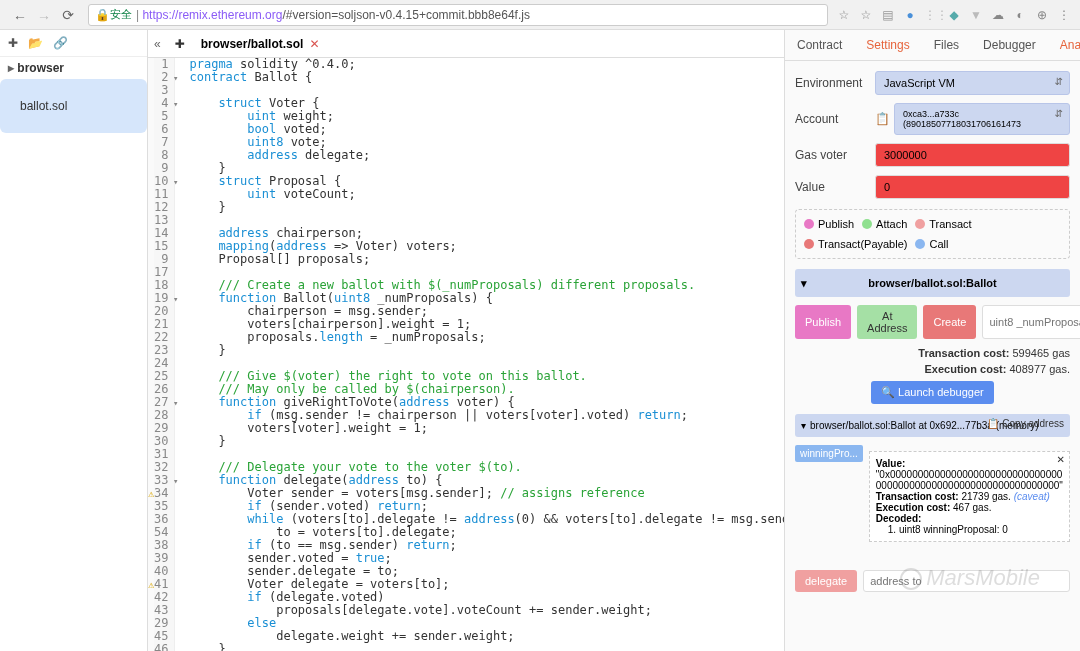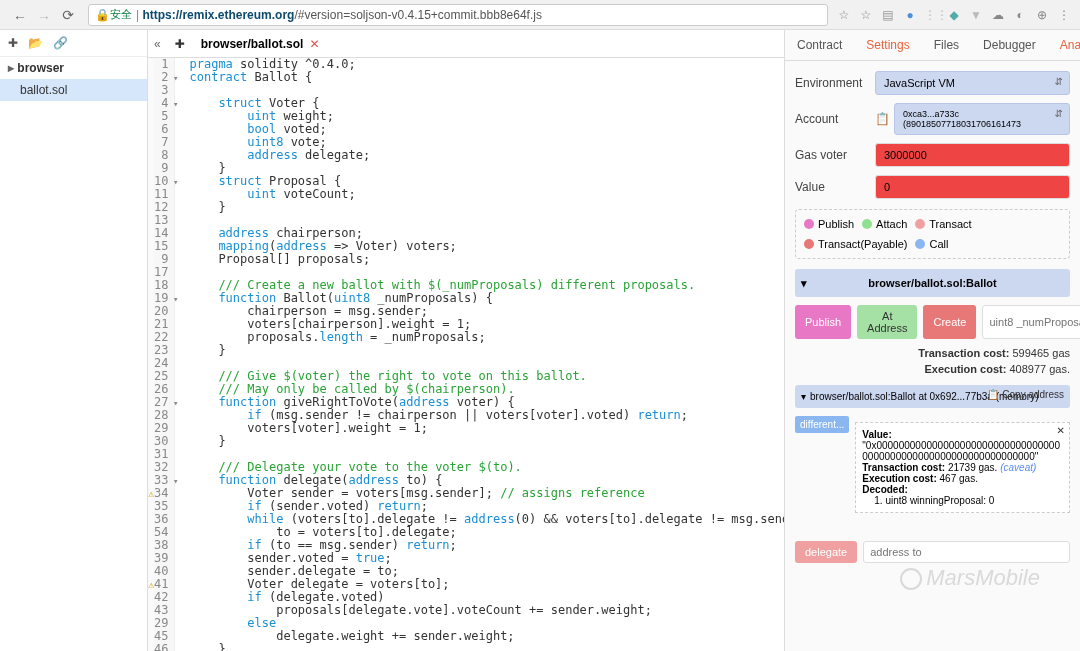--- a/index.html
+++ b/index.html
@@ -1,32 +1,32 @@
 <!DOCTYPE html>
 <html><head>
 <meta charset="utf-8">
 <style>
 * { margin: 0; padding: 0; box-sizing: border-box; }
 body { font-family: -apple-system, BlinkMacSystemFont, "Segoe UI", sans-serif; font-size: 12px; background: #f4f4f4; overflow: hidden; }
 .browser-chrome { height: 30px; background: #f1f1f1; display: flex; align-items: center; padding: 0 8px; border-bottom: 1px solid #ddd; }
 .nav-btn { width: 24px; height: 24px; display: flex; align-items: center; justify-content: center; color: #666; cursor: pointer; font-size: 14px; }
 .url-bar { flex: 1; height: 22px; background: #fff; border: 1px solid #ccc; border-radius: 3px; margin: 0 8px; display: flex; align-items: center; padding: 0 6px; font-size: 12px; }
 .url-bar .secure { color: #0a8043; font-size: 11px; margin-right: 4px; }
-.url-bar .host { color: #0c4a6e; font-weight: bold; }
+.url-bar .host { color: #8b5cf6; }
 .url-bar .path { color: #555; }
 .chrome-icons { display: flex; gap: 6px; color: #888; }
 .chrome-icons span { width: 16px; text-align: center; }
 
 .app { display: flex; height: 621px; }
 
 .filetree { width: 148px; background: #fff; border-right: 1px solid #ddd; }
 .ft-toolbar { display: flex; gap: 10px; padding: 6px 8px; color: #555; font-size: 12px; border-bottom: 1px solid #eee; }
 .ft-folder { padding: 4px 8px; font-weight: bold; color: #333; }
 .ft-folder::before { content: "▸ "; color: #666; }
-.ft-file { padding: 4px 20px; background: #d6e6fb; color: #333; }
+.ft-file { padding: 20px 20px; background: #d6e6fb; color: #333; border-radius: 6px; }
 
 .editor-area { flex: 1; background: #fff; display: flex; flex-direction: column; min-width: 0; }
 .tabbar { display: flex; align-items: center; border-bottom: 1px solid #ddd; height: 28px; }
 .tab-plus { padding: 0 8px; color: #333; }
 .tab { padding: 4px 8px; font-weight: bold; display: flex; align-items: center; gap: 6px; }
 .tab .close { color: #d9534f; font-weight: normal; }
 .collapse-handle { padding: 0 6px; color: #666; }
 
 .code-wrap { display: flex; font-family: 'Menlo', 'Consolas', monospace; font-size: 12px; line-height: 13px; overflow: hidden; flex: 1; }
 .gutter-warn { width: 16px; background: #fafafa; }
@@ -291,29 +291,32 @@
 
       <div class="action-row">
         <button class="btn btn-pink">Publish</button>
         <button class="btn btn-green" style="text-align:center;line-height:1.1">At Address</button>
         <button class="btn btn-red">Create</button>
         <input class="input-sm" placeholder="uint8 _numProposals" style="">
       </div>
 
       <div class="cost"><b>Transaction cost:</b> <span>599465 gas</span></div>
       <div class="cost"><b>Execution cost:</b> <span>408977 gas.</span></div>
+      <div style="text-align:center;margin:6px 0">
+        <button class="btn btn-blue">🔍 Launch debugger</button>
+      </div>
 
       <div class="sub-instance">
         <span class="chev2">▾</span>
         <span style="flex:1">browser/ballot.sol:Ballot at 0x692...77b3a (memory)</span>
         <span class="copy-btn">📋 Copy address</span>
       </div>
 
       <div style="display:flex;gap:6px;margin-top:8px;align-items:flex-start">
-        <span class="chip">different...</span>
+        <span class="chip">winningPro...</span>
         <div class="result-box" style="flex:1">
           <span class="xclose">✕</span>
           <b>Value:</b><br>
           <span>"0x0000000000000000000000000000000000000000000000000000000000000000"</span><br>
           <b>Transaction cost:</b> <span>21739 gas.</span> <span class="caveat">(caveat)</span><br>
           <b>Execution cost:</b> <span>467 gas.</span><br>
           <b>Decoded:</b><br>
           <span style="padding-left:12px;display:inline-block">1. uint8 winningProposal: 0</span>
         </div>
       </div>

